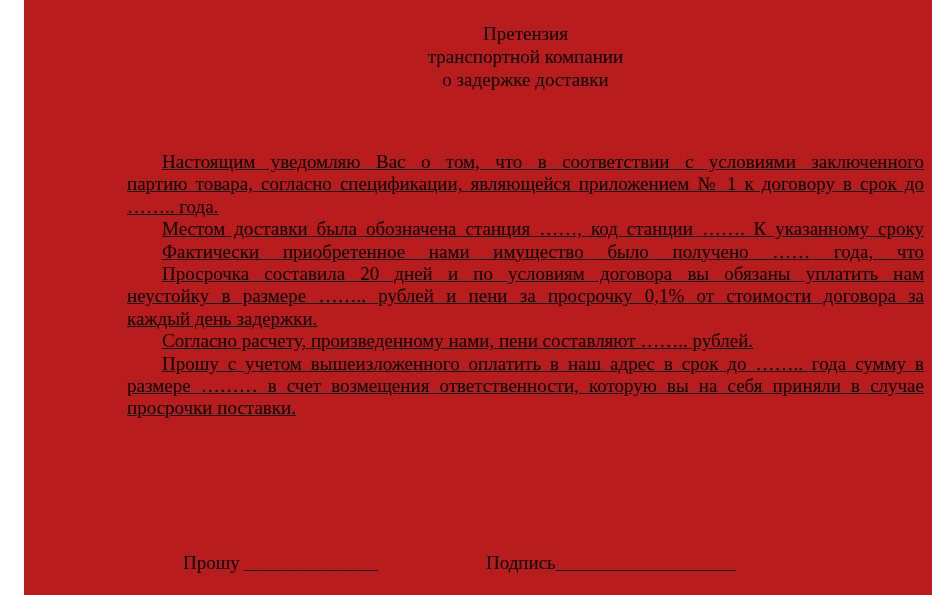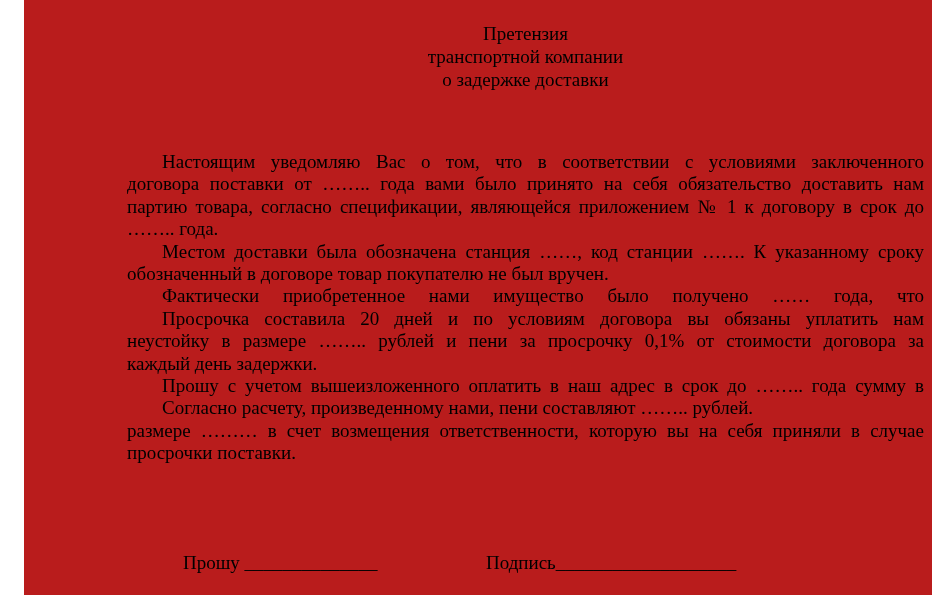--- a/index.html
+++ b/index.html
@@ -25,20 +25,21 @@
     width: 797px;
     text-align: center;
     line-height: 23px;
   }
   .body-text {
     position: absolute;
     top: 151px;
     left: 103px;
     width: 797px;
     line-height: 22.4px;
+    text-decoration: underline;
   }
   .line {
     text-align: justify;
     text-align-last: justify;
     white-space: normal;
   }
   .line.end {
     text-align: left;
     text-align-last: left;
   }
@@ -71,36 +72,34 @@
 
   <div class="title">
     <div class="title-line">Претензия</div>
     <div class="title-line">транспортной компании</div>
     <div class="title-line">о задержке доставки</div>
   </div>
 
   <div class="body-text">
 
     <div class="line indent">Настоящим уведомляю Вас о том, что в соответствии с условиями заключенного</div>
-    <div class="line">договора поставки от …….. года вами было принято на себя обязательство доставить нам</div>
     <div class="line">партию товара, согласно спецификации, являющейся приложением № 1 к договору в срок до</div>
     <div class="line end">…….. года.</div>
 
     <div class="line indent">Местом доставки была обозначена станция ……, код станции ……. К указанному сроку</div>
-    <div class="line end">обозначенный в договоре товар покупателю не был вручен.</div>
 
     <div class="line indent">Фактически приобретенное нами имущество было получено …… года, что</div>
 
     <div class="line indent">Просрочка составила 20 дней и по условиям договора вы обязаны уплатить нам</div>
     <div class="line">неустойку в размере …….. рублей и пени за просрочку 0,1% от стоимости договора за</div>
     <div class="line end">каждый день задержки.</div>
 
+    <div class="line indent end">Согласно расчету, произведенному нами, пени составляют …….. рублей.</div>
+
     <div class="line indent">Прошу с учетом вышеизложенного оплатить в наш адрес в срок до …….. года сумму в</div>
-
-    <div class="line indent end">Согласно расчету, произведенному нами, пени составляют …….. рублей.</div>
     <div class="line">размере ……… в счет возмещения ответственности, которую вы на себя приняли в случае</div>
     <div class="line end">просрочки поставки.</div>
 
   </div>
 
   <div class="footer">
     <span class="date-field"><span>Прошу </span><span>______________</span></span>
     <span class="signature-field"><span>Подпись</span><span>___________________</span></span>
   </div>
 

